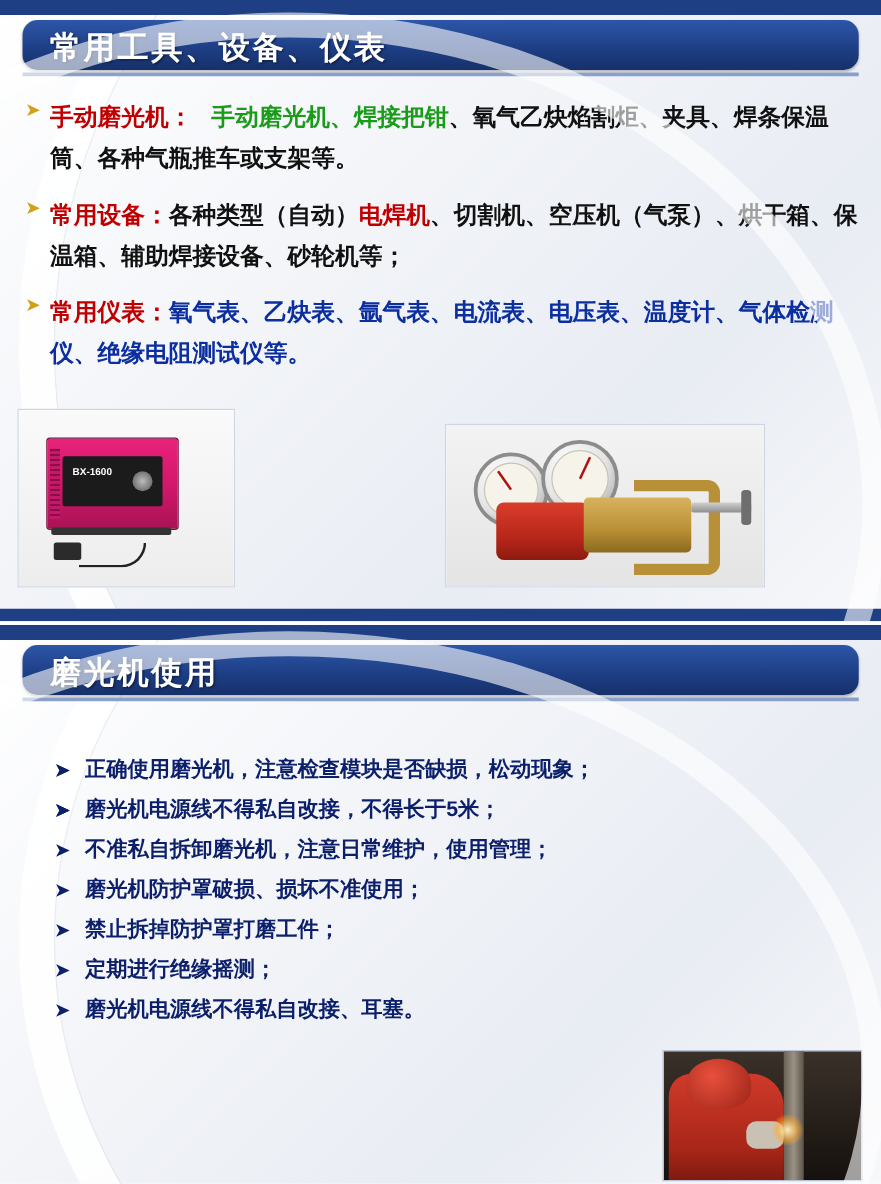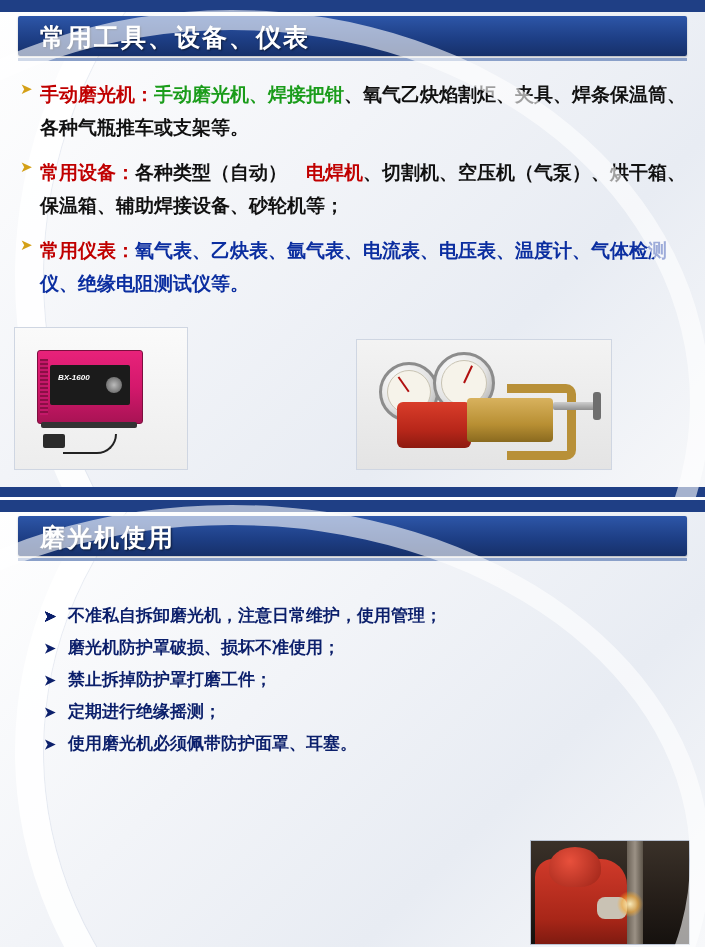--- a/index.html
+++ b/index.html
@@ -63,21 +63,21 @@
     background: #1f3f85;
   }
 
   .title-bar {
     position: absolute;
     top: 16px;
     left: 18px;
     width: 669px;
     height: 40px;
     background: linear-gradient(to bottom, #2d56a8 0%, #1e3f86 55%, #16306a 100%);
-    border-radius: 2px;
+    border-radius: 12px;
     box-shadow: 0 1px 2px rgba(0,0,0,0.25);
   }
   .title-bar .title-text {
     position: absolute;
     left: 22px;
     top: 5px;
     font-size: 25px;
     font-weight: bold;
     color: #ffffff;
     letter-spacing: 2px;
@@ -112,45 +112,45 @@
     font-size: 15px;
     line-height: 1;
   }
   .para {
     font-size: 19px;
     font-weight: bold;
     line-height: 33px;
     color: #111111;
   }
   .lbl-red { color: #c00000; }
-  .lbl-green { color: #1a9c1a; }
+  .lbl-green { color: #1a9c1a; margin-left: 15px; }
   .lbl-blue { color: #0b2ea0; }
   .txt-black { color: #111111; }
-  .txt-red { color: #c00000; margin-left: 19px; }
+  .txt-red { color: #c00000; }
 
   .photo {
     position: absolute;
     border: 1px solid #cfd6e2;
     background: #ffffff;
     overflow: hidden;
   }
   #photo-welder { left: 14px; top: 327px; width: 172px; height: 141px; }
   #photo-regulator { left: 356px; top: 339px; width: 254px; height: 129px; }
 
   
   .wm-bg { position:absolute; inset:0; background: linear-gradient(#fafafa, #ededed); }
   .wm-body {
     position: absolute; left: 22px; top: 22px; width: 104px; height: 72px;
     background: linear-gradient(to bottom, #e8227a 0%, #d4186c 50%, #a81354 100%);
     border: 1px solid #7d0f3f;
     border-radius: 3px;
   }
   .wm-panel {
     position: absolute; left: 12px; top: 14px; width: 80px; height: 40px;
-    background: #1b1b1b; border-radius: 2px; font-style: italic;
+    background: #1b1b1b; border-radius: 2px;
   }
   .wm-panel-label {
     position: absolute; left: 8px; top: 8px; color: #ffffff; font-size: 8px; font-weight: bold;
   }
   .wm-knob {
     position: absolute; right: 8px; top: 12px; width: 16px; height: 16px;
     border-radius: 50%; background: radial-gradient(#bbb, #555);
   }
   .wm-side {
     position: absolute; left: 2px; top: 8px; width: 8px; height: 56px;
@@ -354,49 +354,51 @@
     <span class="title-text">磨光机使用</span>
   </div>
   <div class="title-underline" style="top:58px;"></div>
 
   <div class="s2-body">
     <div class="s2-line">
       <span class="s2-arrow">➤</span>
     </div>
     <div class="s2-line">
       <span class="s2-arrow">➤</span>
-    </div>
-    <div class="s2-line">
-      <span class="s2-arrow">➤</span>
-    </div>
-    <div class="s2-line">
-      <span class="s2-arrow">➤</span>
-    </div>
-    <div class="s2-line">
-      <span class="s2-arrow">➤</span>
+      <span>正确使用磨光机，注意检查模块是否缺损，松动现象；</span>
+    </div>
+    <div class="s2-line">
+      <span class="s2-arrow">➤</span>
+    </div>
+    <div class="s2-line">
+      <span class="s2-arrow">➤</span>
+    </div>
+    <div class="s2-line">
+      <span class="s2-arrow">➤</span>
+      <span>磨光机电源线不得私自改接，不得长于5米；</span>
     </div>
     <div class="s2-line">
       <span class="s2-arrow">➤</span>
       <span>不准私自拆卸磨光机，注意日常维护，使用管理；</span>
     </div>
     <div class="s2-line">
       <span class="s2-arrow">➤</span>
       <span>磨光机防护罩破损、损坏不准使用；</span>
     </div>
     <div class="s2-line">
       <span class="s2-arrow">➤</span>
       <span>禁止拆掉防护罩打磨工件；</span>
     </div>
     <div class="s2-line">
       <span class="s2-arrow">➤</span>
       <span>定期进行绝缘摇测；</span>
     </div>
     <div class="s2-line">
       <span class="s2-arrow">➤</span>
-      <span>使用磨光机必须佩带防护面罩、耳塞。</span>
+      <span>磨光机电源线不得私自改接、耳塞。</span>
     </div>
   </div>
 
   <div id="photo-worker">
     <div class="worker-bg"></div>
     <div class="worker-pipe"></div>
     <div class="worker-suit"></div>
     <div class="worker-hood"></div>
     <div class="worker-glove"></div>
     <div class="worker-spark"></div>

